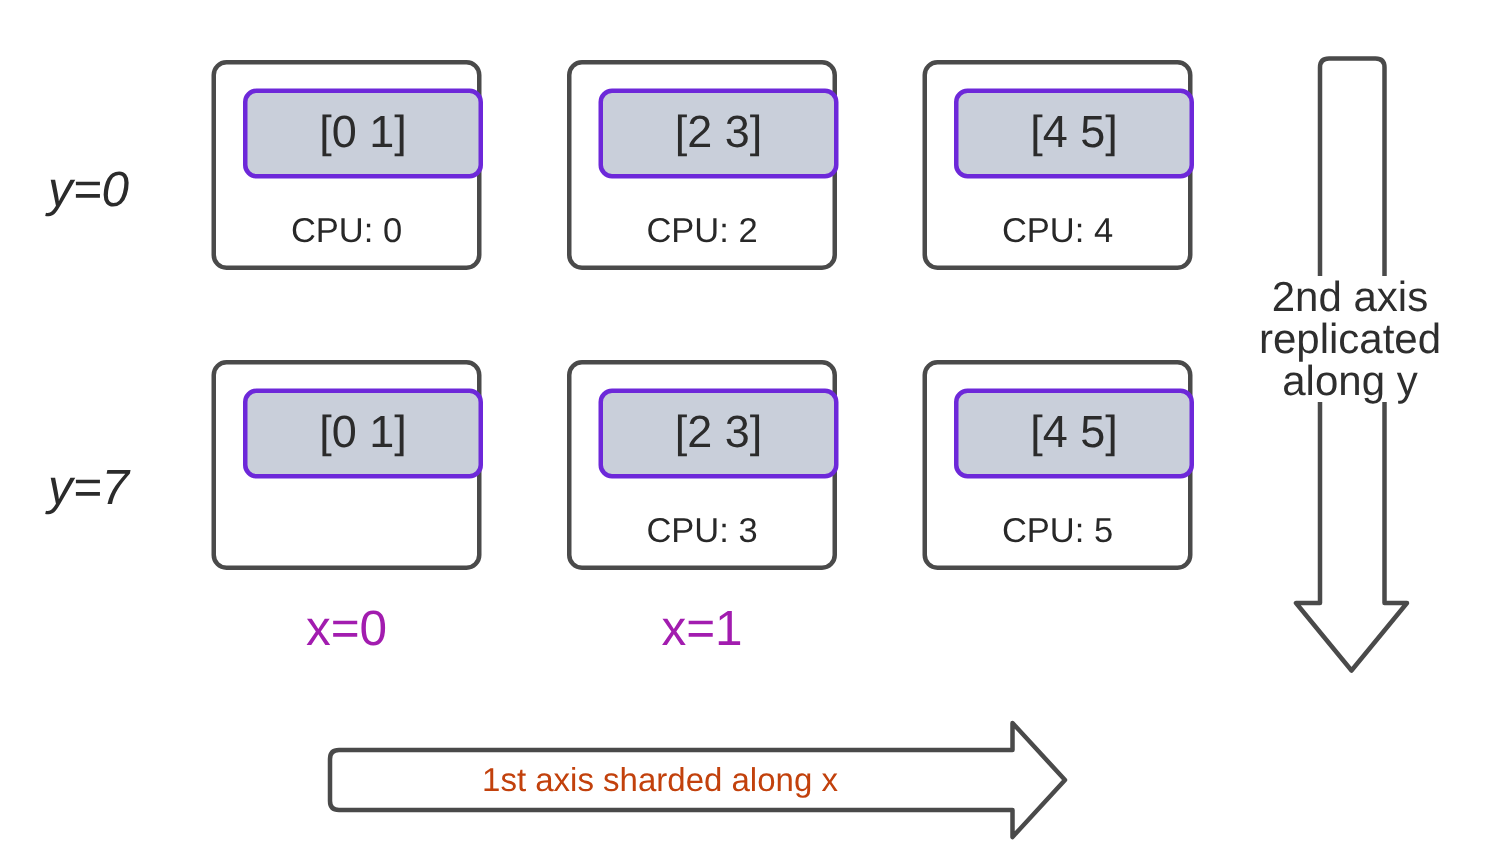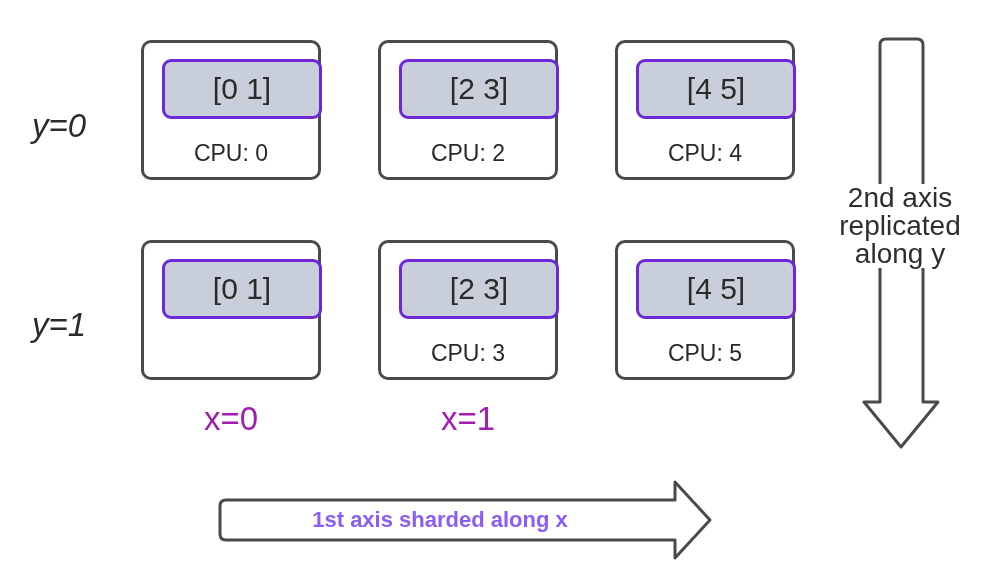--- a/index.html
+++ b/index.html
@@ -34,21 +34,21 @@
     font-size:33px; line-height:38px; color:#a21caf;
   }
 
   .y-annotation {
     position:absolute; left:830px; top:184px; width:140px;
     background:#ffffff; text-align:center;
     font-size:28px; line-height:28px; color:#2e2e2e;
   }
   .x-annotation {
     position:absolute; left:220px; top:506px; width:440px; text-align:center;
-    font-size:22px; line-height:28px; color:#8b5cf6;font-weight:bold;
+    font-size:22px; line-height:28px; color:#c2410c;
   }
 </style>
 </head>
 <body>
 
 <div class="canvas">
 
   <svg class="arrows-svg" viewBox="0 0 994 578">
 
     <path d="M886 39 L917 39 Q923 39 923 45 L923 402 L938 402 L901 447 L864 402 L880 402 L880 45 Q880 39 886 39 Z" fill="#ffffff" stroke="#4a4a4a" stroke-width="3" stroke-linejoin="round"></path>
@@ -87,21 +87,21 @@
     <div class="cpu">CPU: 3</div>
   </div>
   <div class="device" style="left:615px; top:240px">
     <div class="shard">
       <span>[4 5]</span>
     </div>
     <div class="cpu">CPU: 5</div>
   </div>
 
   <div class="row-label" style="top:107px">y=0</div>
-  <div class="row-label" style="top:306px">y=1</div>
+  <div class="row-label" style="top:306px">y=7</div>
 
   <div class="col-label" style="left:141px">x=0</div>
   <div class="col-label" style="left:378px">x=1</div>
 
   <div class="y-annotation">2nd axis replicated along y</div>
   <div class="x-annotation">1st axis sharded along x</div>
 
 </div>
 
 </body></html>

